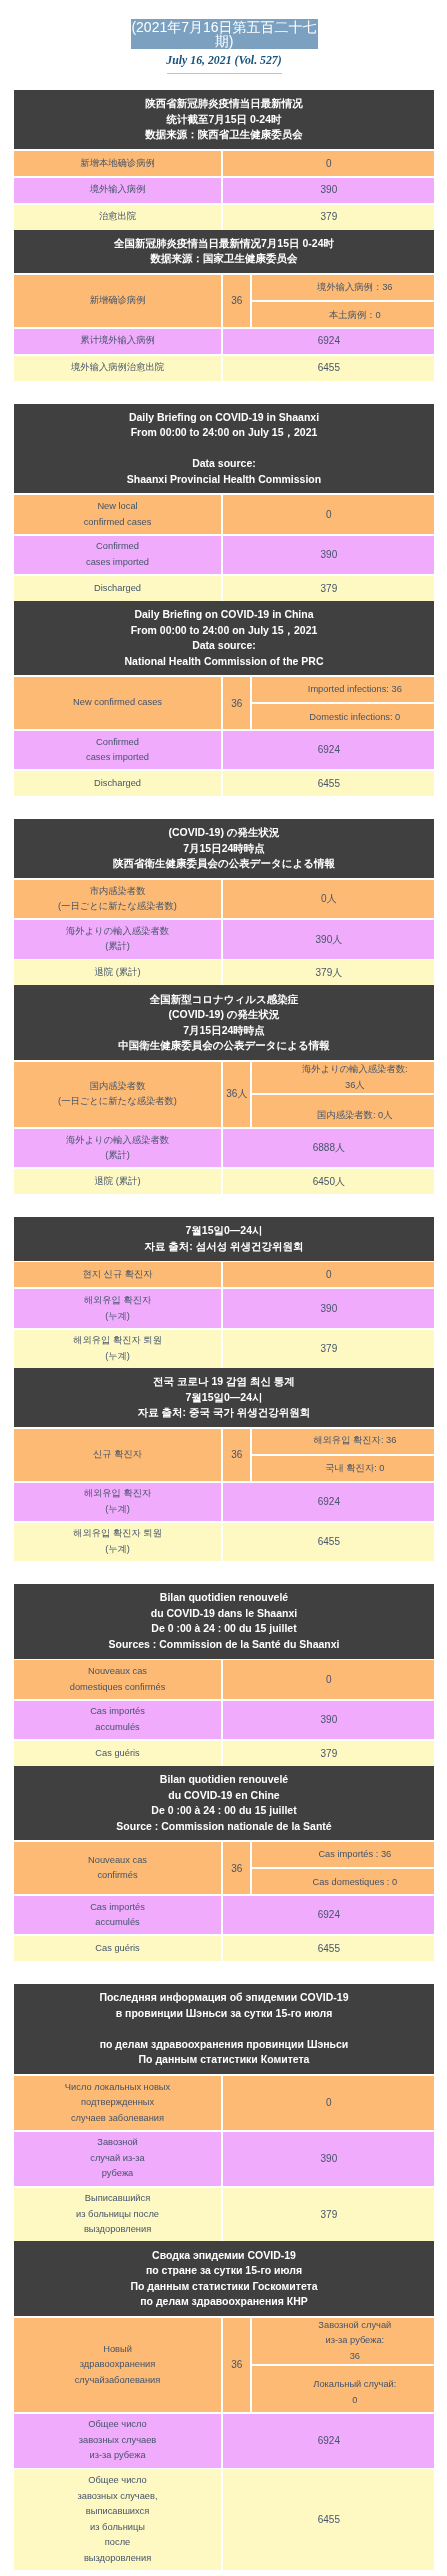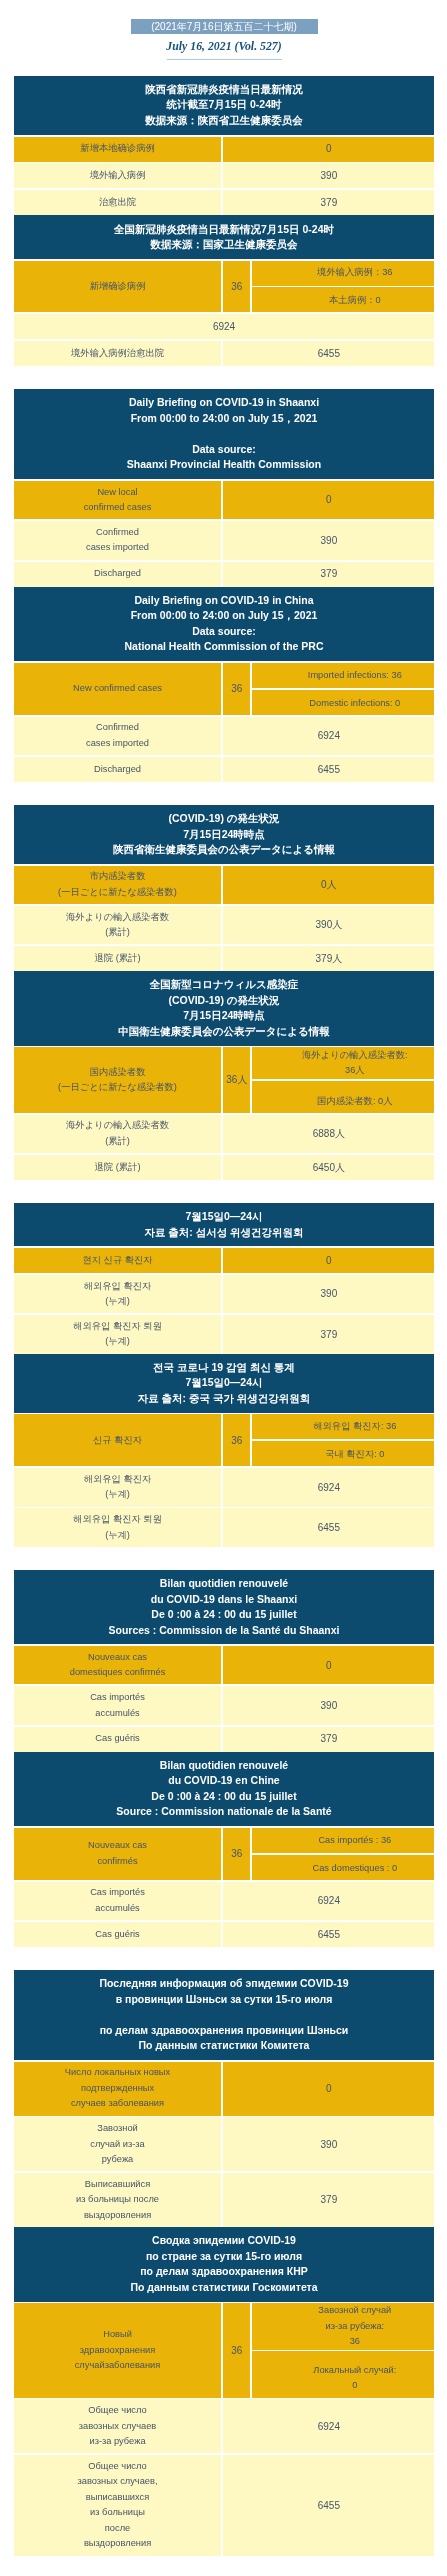--- a/index.html
+++ b/index.html
@@ -7,55 +7,55 @@
     width:448px;
     font-family:"Liberation Sans","DejaVu Sans",sans-serif;
     -webkit-font-smoothing:antialiased;
   }
   .page{padding:19px 0 16px;}
 
   
   .masthead{text-align:center;}
   .issue-box{
     width:187px;margin:0 auto;background:#7CA1C0;color:#ffffff;
-    font-size:10px;line-height:14.3px;padding:0.6px 0;text-align:center;
+    font-size:14px;line-height:14.3px;padding:0.6px 0;text-align:center;
   }
   .issue-en{
     margin-top:4.3px;
     font-family:"Liberation Serif","DejaVu Serif",serif;
     font-style:italic;font-weight:bold;
     font-size:11.8px;color:#17527A;line-height:15px;
   }
   .masthead-rule{
     width:115px;margin:5px auto 0;height:0;
     border-bottom:1.2px solid #A8CBE2;
   }
 
   
   #sections{margin-top:16px;}
   section.briefing{margin:0 13.6px 23px;}
   section.briefing:last-child{margin-bottom:0;}
 
   .hdr{
-    background:#0c4a6e;color:#ffffff;font-weight:bold;text-align:center;
+    background:#404040;color:#ffffff;font-weight:bold;text-align:center;
     padding:6.2px 7.4px;
   }
   .hline{font-size:10.5px;line-height:15.5px;min-height:15.5px;}
 
   .row{display:flex;margin-top:1.9px;}
   .cell{
     box-sizing:border-box;display:flex;flex-direction:column;
     justify-content:center;align-items:center;text-align:center;
     padding:3.7px 5px;color:#44546A;min-height:25px;
   }
   .label{flex:0 0 49.4%;margin-right:1.9px;}
   .value{flex:1;font-size:10px;line-height:15.5px;}
   .lline{font-size:9.3px;line-height:15.5px;}
-  .tone-cyan .cell{background:#eab308;}
-  .tone-pink .cell{background:#fef9c3;}
+  .tone-cyan .cell{background:#fdba74;}
+  .tone-pink .cell{background:#f0abfc;}
   .tone-lavender .cell{background:#fef9c3;}
 
   .nested .num{flex:0 0 27px;margin-right:1.9px;font-size:10px;padding:3.7px 1.2px;}
   .subtable{flex:1;display:flex;flex-direction:column;justify-content:stretch;}
   .subcell{flex:1;min-height:25px;padding-left:28px;}
   .subcell + .subcell{margin-top:1.9px;justify-content:flex-end;}
 </style>
 </head>
 <body>
 
@@ -104,20 +104,23 @@
           <div class="subtable">
             <div class="cell subcell">
               <div class="lline">境外输入病例：36</div>
             </div>
             <div class="cell subcell">
               <div class="lline">本土病例：0</div>
             </div>
           </div>
         </div>
         <div class="row tone-pink">
+          <div class="cell label">
+            <div class="lline">累计境外输入病例</div>
+          </div>
           <div class="cell value">6924</div>
         </div>
         <div class="row tone-lavender">
           <div class="cell label">
             <div class="lline">境外输入病例治愈出院</div>
           </div>
           <div class="cell value">6455</div>
         </div>
       </section>
       <section class="briefing">
@@ -393,22 +396,22 @@
           <div class="cell label">
             <div class="lline">Выписавшийся</div>
             <div class="lline">из больницы после</div>
             <div class="lline">выздоровления</div>
           </div>
           <div class="cell value">379</div>
         </div>
         <div class="hdr">
           <div class="hline">Сводка эпидемии COVID-19</div>
           <div class="hline">по стране за сутки 15-го июля</div>
+          <div class="hline">По данным статистики Госкомитета</div>
           <div class="hline">по делам здравоохранения КНР</div>
-          <div class="hline">По данным статистики Госкомитета</div>
         </div>
         <div class="row tone-cyan nested">
           <div class="cell label">
             <div class="lline">Новый</div>
             <div class="lline">здравоохранения</div>
             <div class="lline">случайзаболевания</div>
           </div>
           <div class="cell num">36</div>
           <div class="subtable">
             <div class="cell subcell">

